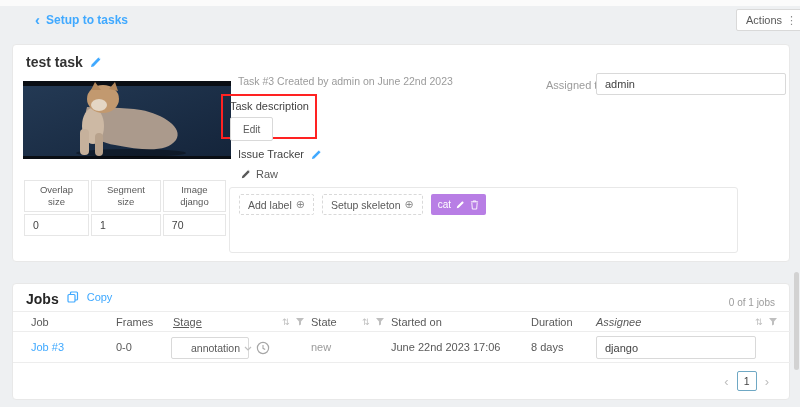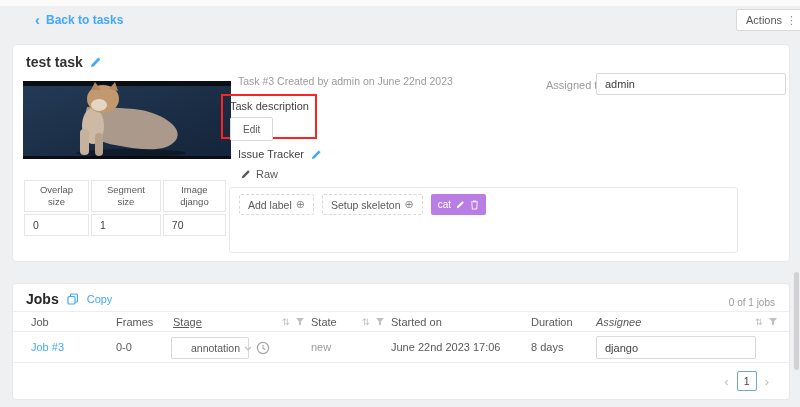--- a/index.html
+++ b/index.html
@@ -32,21 +32,21 @@
 </style>
 </head>
 <body>
 
 <div class="screen">
 
   <div class="abs" style="left:0;top:0;width:800px;height:6px;background:#fbfbfb;"></div>
 
   <div class="abs link" style="left:35px;top:13px;font-size:12px;font-weight:bold;display:flex;align-items:center;gap:6px;">
     <span style="font-size:15px;line-height:10px;">‹</span>
-    <span>Back to tasks</span>
+    <span>Setup to tasks</span>
   </div>
   <div class="abs btn" style="left:736px;top:9px;height:22px;padding:0 9px;font-size:11px;">
     <span>Actions</span>
     <span style="font-size:11px;color:#8c8c8c;">⋮</span>
   </div>
 
   <div class="card" style="left:12px;top:44px;width:778px;height:218px;">
 
     <div class="abs" style="left:13px;top:9px;display:flex;align-items:center;gap:7px;">
       <span style="font-size:14px;font-weight:bold;color:#333;">test task</span>
@@ -159,21 +159,21 @@
         </div>
       </div>
     </div>
 
     <div class="abs muted" style="left:533px;top:34px;font-size:11px;">Assigned to</div>
     <input class="abs input" style="left: 583px; top: 28px; width: 190px; height: 22px;" value="admin">
   </div>
 
   <div class="card" style="left:12px;top:283px;width:778px;height:117px;">
 
-    <div class="abs" style="left:13px;top:7px;display:flex;align-items:center;gap:8px;">
+    <div class="abs" style="left:13px;top:7px;display:flex;align-items:flex-start;gap:8px;">
       <span style="font-size:14px;font-weight:bold;color:#262626;">Jobs</span>
       <span class="icon">
         <svg width="12" height="12" viewBox="0 0 12 12">
             <rect x="3.5" y="1" width="7" height="8" rx="1" fill="none" stroke="#40a9ff" stroke-width="1.2"></rect>
             <rect x="1" y="3.5" width="7" height="7.5" rx="1" fill="#fff" stroke="#40a9ff" stroke-width="1.2"></rect>
           </svg>
       </span>
       <span class="link" style="font-size:11px;">Copy</span>
     </div>
     <div class="abs muted" style="right:14px;top:13px;font-size:10px;">0 of 1 jobs</div>

